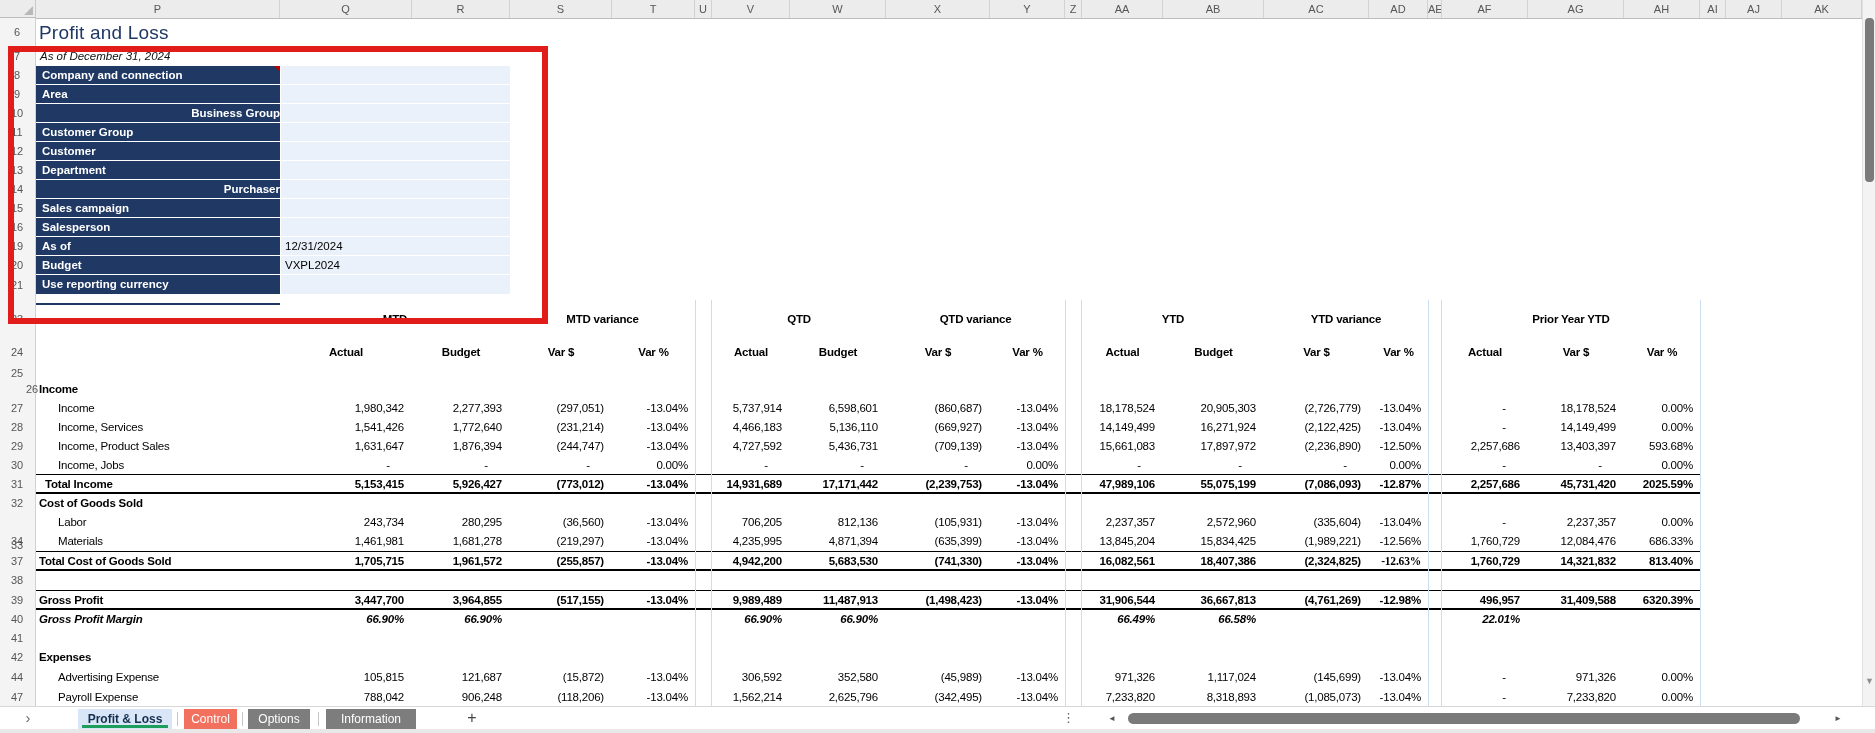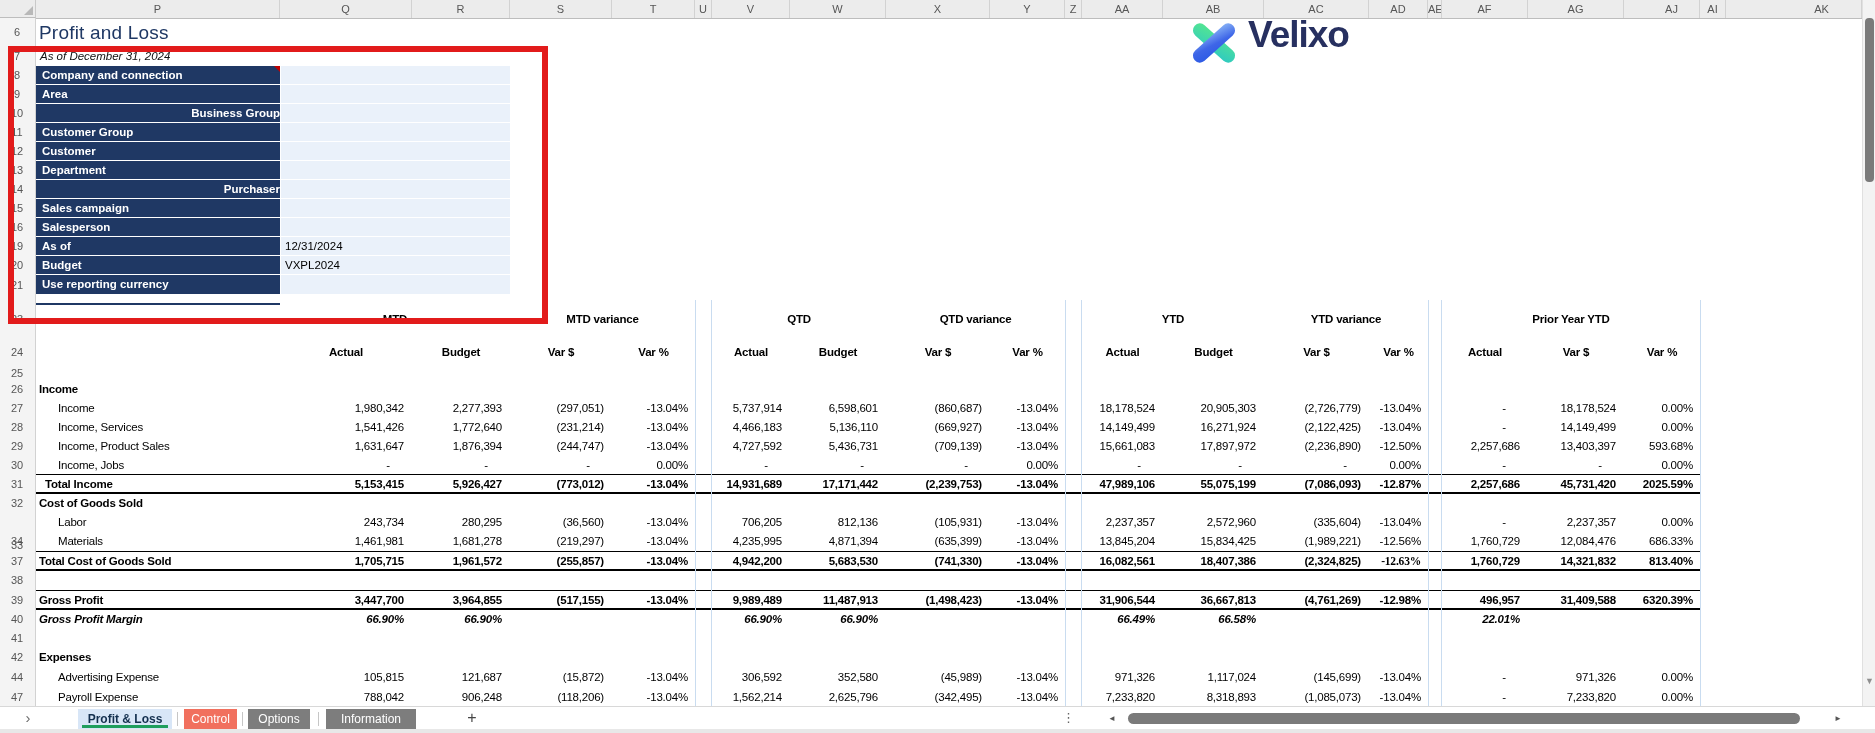--- a/index.html
+++ b/index.html
@@ -307,38 +307,20 @@
     <div id="seps">
         <div class="vsep" style="left: 695px;"></div>
         <div class="vsep" style="left: 711px;"></div>
         <div class="vsep" style="left: 1065px;"></div>
         <div class="vsep" style="left: 1081px;"></div>
         <div class="vsep" style="left: 1428px;"></div>
         <div class="vsep" style="left: 1441px;"></div>
         <div class="vsep" style="left: 1700px;"></div>
       </div>
 
-    <div id="logo">
-      <svg width="56" height="50" viewBox="0 0 60 54">
-        <defs>
-          <linearGradient id="gGreen" x1="0" y1="0" x2="1" y2="1">
-            <stop offset="0" stop-color="#55E690"></stop>
-              <stop offset="1" stop-color="#2EC9C2"></stop>
-          </linearGradient>
-          <linearGradient id="gBlue" x1="1" y1="0" x2="0" y2="1">
-            <stop offset="0" stop-color="#8BB5F6"></stop>
-              <stop offset="0.55" stop-color="#3E66E8"></stop>
-              <stop offset="1" stop-color="#2B59E4"></stop>
-          </linearGradient>
-        </defs>
-        <rect x="2" y="19.5" width="56" height="15" rx="7.5" fill="url(#gGreen)" transform="rotate(42 30 27)"></rect>
-        <rect x="2" y="19.5" width="56" height="15" rx="7.5" fill="url(#gBlue)" transform="rotate(-42 30 27)"></rect>
-      </svg>
-      <span class="word">Velixo</span>
-    </div>
 
     <div class="redbox"></div>
   </div>
 
   <div id="colheader">
       <div class="colcell" style="left: 36px; width: 244px;">P</div>
       <div class="colcell" style="left: 280px; width: 132px;">Q</div>
       <div class="colcell" style="left: 412px; width: 98px;">R</div>
       <div class="colcell" style="left: 510px; width: 102px;">S</div>
       <div class="colcell" style="left: 612px; width: 83px;">T</div>
@@ -350,21 +332,21 @@
       <div class="colcell" style="left: 1065px; width: 17px;">Z</div>
       <div class="colcell" style="left: 1082px; width: 81px;">AA</div>
       <div class="colcell" style="left: 1163px; width: 101px;">AB</div>
       <div class="colcell" style="left: 1264px; width: 105px;">AC</div>
       <div class="colcell" style="left: 1369px; width: 59px;">AD</div>
       <div class="colcell" style="left: 1428px; width: 14px;">AE</div>
       <div class="colcell" style="left: 1442px; width: 86px;">AF</div>
       <div class="colcell" style="left: 1528px; width: 96px;">AG</div>
       <div class="colcell" style="left: 1624px; width: 76px;">AH</div>
       <div class="colcell" style="left: 1700px; width: 26px;">AI</div>
-      <div class="colcell" style="left: 1644px; width: 56px;">AJ</div>
+      <div class="colcell" style="left: 1726px; width: 56px;">AJ</div>
       <div class="colcell" style="left: 1782px; width: 80px;">AK</div>
     </div>
   <div id="corner">
       <div class="tri"></div>
     </div>
   <div id="gutter">
       <div class="rownum" style="top: 0px; height: 29px; line-height: 29px;">6</div>
       <div class="rownum" style="top: 29px; height: 19px; line-height: 19px;">7</div>
       <div class="rownum" style="top: 48px; height: 19px; line-height: 19px;">8</div>
       <div class="rownum" style="top: 67px; height: 19px; line-height: 19px;">9</div>
@@ -374,21 +356,21 @@
       <div class="rownum" style="top: 143px; height: 19px; line-height: 19px;">13</div>
       <div class="rownum" style="top: 162px; height: 19px; line-height: 19px;">14</div>
       <div class="rownum" style="top: 181px; height: 19px; line-height: 19px;">15</div>
       <div class="rownum" style="top: 200px; height: 19px; line-height: 19px;">16</div>
       <div class="rownum" style="top: 219px; height: 19px; line-height: 19px;">19</div>
       <div class="rownum" style="top: 238px; height: 19px; line-height: 19px;">20</div>
       <div class="rownum" style="top: 257px; height: 20px; line-height: 20px;">21</div>
       <div class="rownum" style="top: 288px; height: 26px; line-height: 26px;">23</div>
       <div class="rownum" style="top: 320px; height: 28px; line-height: 28px;">24</div>
       <div class="rownum" style="top: 348px; height: 14px; line-height: 14px;">25</div>
-      <div class="rownum" style="top: 362px; height: 19px; line-height: 19px;">26</div>
+      <div class="rownum" style="top: 362px; height: 19px; line-height: 19px; margin-left: 15px;">26</div>
       <div class="rownum" style="top: 381px; height: 19px; line-height: 19px;">27</div>
       <div class="rownum" style="top: 400px; height: 19px; line-height: 19px;">28</div>
       <div class="rownum" style="top: 419px; height: 19px; line-height: 19px;">29</div>
       <div class="rownum" style="top: 438px; height: 18px; line-height: 18px;">30</div>
       <div class="rownum" style="top: 456px; height: 20px; line-height: 20px;">31</div>
       <div class="rownum" style="top: 476px; height: 19px; line-height: 19px;">32</div>
       <div class="rownum" style="top: 518px; height: 19px; line-height: 19px;">33</div>
       <div class="rownum" style="top: 514px; height: 19px; line-height: 19px;">34</div>
       <div class="rownum" style="top: 533px; height: 20px; line-height: 20px;">37</div>
       <div class="rownum" style="top: 553px; height: 19px; line-height: 19px;">38</div>

